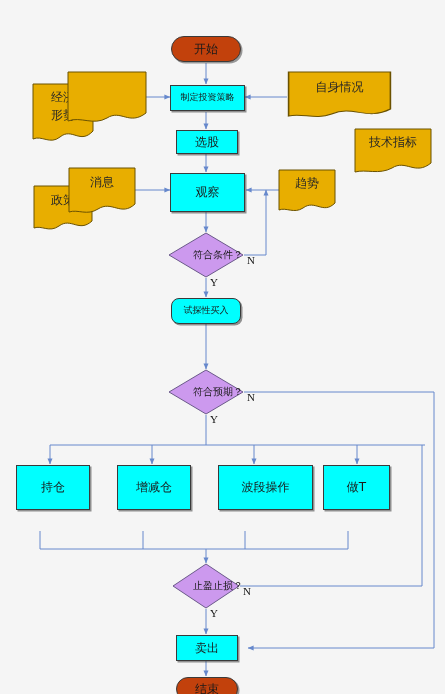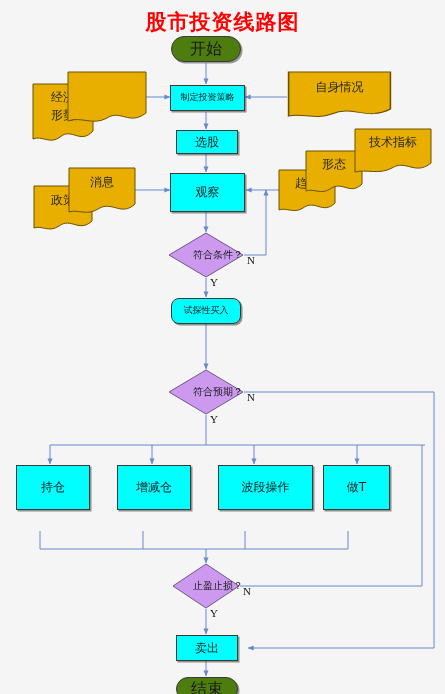--- a/index.html
+++ b/index.html
@@ -36,25 +36,25 @@
     white-space: nowrap;
   }
   .proc {
     background: #00ffff;
     border: 1.5px solid #3a3a3a;
     box-shadow: 1.5px 1.5px 0 rgba(60,60,60,0.55);
     font-size: 12px;
   }
   .proc.small { font-size: 9px; }
   .term {
-    background: #4d7c0f;
+    background: #c2410c;
     border: 1.5px solid #3a3a3a;
     border-radius: 999px;
     box-shadow: 1.5px 1.5px 0 rgba(60,60,60,0.5);
-    font-size: 16px;
+    font-size: 12px;
   }
   .diamond-wrap {
     position: absolute;
   }
   .diamond-shape {
     position: absolute;
     left: 0; top: 0;
     width: 100%;
     height: 100%;
   }
@@ -107,21 +107,20 @@
     color: #ff0000;
     letter-spacing: 1px;
     font-family: "DejaVu Sans", "Liberation Sans", sans-serif;
   }
 </style>
 </head>
 <body>
 
 <div id="canvas">
 
-  <div id="title">股市投资线路图</div>
 
   <svg id="wires" viewBox="0 0 445 694">
     <defs>
       <marker id="ah" markerWidth="7" markerHeight="7" refX="5.6" refY="3" orient="auto">
         <path d="M0,0.5 L5.8,3 L0,5.5 z" fill="#6688cc"></path>
       </marker>
     </defs>
     <g stroke="#6688cc" stroke-width="1" fill="none">
 
       <line x1="206" y1="63" x2="206" y2="84" marker-end="url(#ah)"></line>
@@ -208,26 +207,20 @@
     <div class="note-label" style="top:7px;">消息</div>
   </div>
 
   <div class="note" style="left:278px; top:169px; width:58px; height:46px;">
     <svg class="note-shape" viewBox="0 0 58 46" preserveAspectRatio="none">
       <path d="M1,1 L57,1 L57,34 C45,46 37,30 25,39 C16,45 8,38 1,41 Z" fill="#e8ae00" stroke="#6b5200" stroke-width="1"></path>
     </svg>
     <div class="note-label" style="top:6px;">趋势</div>
   </div>
 
-  <div class="note" style="left:305px; top:150px; width:58px; height:46px;">
-    <svg class="note-shape" viewBox="0 0 58 46" preserveAspectRatio="none">
-      <path d="M1,1 L57,1 L57,34 C45,46 37,30 25,39 C16,45 8,38 1,41 Z" fill="#e8ae00" stroke="#6b5200" stroke-width="1"></path>
-    </svg>
-    <div class="note-label" style="top:6px;">形态</div>
-  </div>
 
   <div class="note" style="left:354px; top:128px; width:78px; height:48px;">
     <svg class="note-shape" viewBox="0 0 78 48" preserveAspectRatio="none">
       <path d="M1,1 L77,1 L77,35 C61,48 52,31 38,40 C25,47 12,41 1,44 Z" fill="#e8ae00" stroke="#6b5200" stroke-width="1"></path>
     </svg>
     <div class="note-label" style="top:6px;">技术指标</div>
   </div>
 
   <div class="node term" style="left:171px; top:36px; width:70px; height:26px;">开始</div>
 

